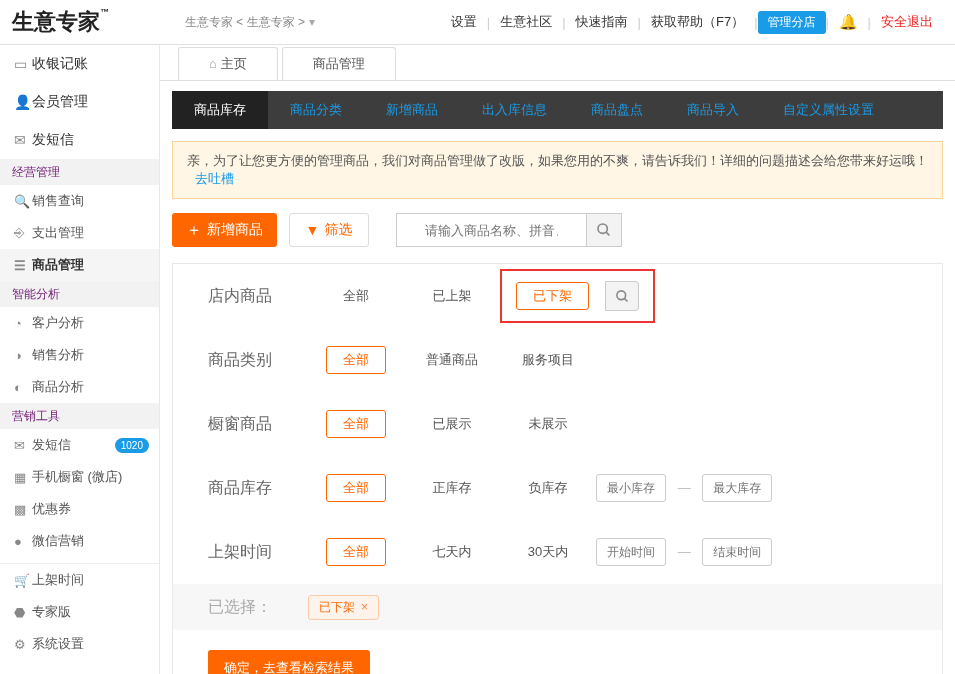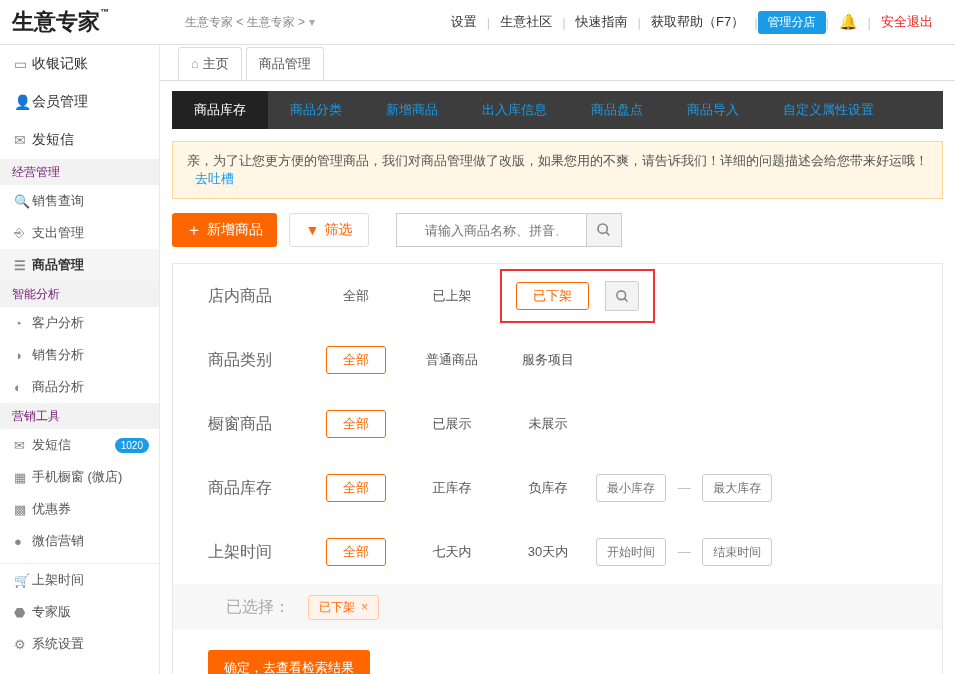--- a/index.html
+++ b/index.html
@@ -21,21 +21,21 @@
 .sidebar .item.big { height:38px; font-size:14px; color:#333; }
 .sidebar .item.active { background:#f5f5f5; color:#333; font-weight:bold; }
 .sidebar .item .ico { width:18px; color:#888; display:inline-flex; }
 .sidebar .section { background:#f2f2f2; color:#701a75; font-size:12px; height:26px; display:flex; align-items:center; padding-left:12px; }
 .sidebar .badge { margin-left:auto; margin-right:10px; background:#1a9be8; color:#fff; font-size:10px; padding:0 6px; border-radius:8px; line-height:15px; }
 .sidebar .green { color:#09bb07; }
 .sidebar .blue { color:#1a9be8; }
 .sidebar .red { color:#e55; }
 .main { flex:1; background:#fff; min-height:630px; }
 .tabs1 { height:36px; display:flex; align-items:flex-end; padding-left:18px; border-bottom:1px solid #ddd; }
-.tabs1 .tab { padding:7px 12px; border:1px solid #ddd; border-bottom:none; background:#fff; margin-right:4px; border-top-left-radius:3px; border-top-right-radius:3px; color:#555; cursor:pointer; font-size:13px; }
+.tabs1 .tab { padding:7px 30px; border:1px solid #ddd; border-bottom:none; background:#fff; margin-right:4px; border-top-left-radius:3px; border-top-right-radius:3px; color:#555; cursor:pointer; font-size:13px; }
 .tabs1 .tab .home-ico { color:#999; margin-right:4px; }
 .tabs2 { background:#3d3d3d; height:38px; display:flex; align-items:center; padding-left:0; margin:10px 12px 0 12px; }
 .tabs2 .t { padding:0 22px; color:#1a9be8; cursor:pointer; font-size:13px; height:38px; display:flex; align-items:center; }
 .tabs2 .t.active { background:#222; color:#fff; }
 .notice { margin:12px 12px 0 12px; background:#fff6e6; border:1px solid #ffd699; padding:10px 14px; color:#555; font-size:13px; }
 .notice .link { color:#1a9be8; margin-left:8px; cursor:pointer; }
 .toolbar { margin:14px 12px 0 12px; display:flex; align-items:center; gap:12px; }
 .btn-add { background:#ff6600; color:#fff; border:none; height:34px; padding:0 14px; border-radius:3px; cursor:pointer; font-size:14px; display:flex; align-items:center; }
 .btn-add .plus { font-size:16px; margin-right:5px; }
 .btn-filter { background:#fff; border:1px solid #ddd; height:34px; width:80px; border-radius:3px; cursor:pointer; display:flex; align-items:center; justify-content:center; color:#ff6600; font-size:14px; }
@@ -49,21 +49,21 @@
 .frow .fopt { width:96px; text-align:center; color:#555; cursor:pointer; font-size:13px; }
 .pill { display:inline-block; border:1px solid #ff6600; color:#ff6600; padding:4px 16px; border-radius:3px; font-size:13px; cursor:pointer; }
 .pill-sel { display:inline-flex; align-items:center; background:#fff3ec; border:1px solid #ffc9a6; color:#ff6600; padding:3px 10px; border-radius:3px; font-size:12px; }
 .pill-sel .x { margin-left:6px; cursor:pointer; color:#ff7f3f; }
 .red-box { border:2px solid #e33; padding:10px 14px; display:inline-flex; align-items:center; gap:16px; }
 .small-search { display:flex; }
 .small-search input { width:150px; height:30px; border:1px solid #ccc; border-right:none; padding:0 8px; font-size:12px; outline:none; border-radius:3px 0 0 3px; }
 .small-search .sbtn { width:34px; height:30px; border:1px solid #ccc; background:#f3f3f3; cursor:pointer; display:flex; align-items:center; justify-content:center; color:#888; border-radius:0 3px 3px 0; }
 .range input { width:70px; height:28px; border:1px solid #ccc; padding:0 8px; font-size:12px; outline:none; border-radius:3px; text-align:center; }
 .range .dash { margin:0 8px; color:#bbb; }
-.sel-row { background:#f7f7f7; height:46px; margin:0 0 0 0;text-align:center; }
+.sel-row { background:#f7f7f7; height:46px; margin:0 0 0 0; }
 .confirm-btn { margin:20px 0 0 35px; background:#ff6600; color:#fff; border:none; padding:9px 16px; border-radius:3px; cursor:pointer; font-size:13px; }
 svg { display:block; }
 </style>
 </head>
 <body>
 
 <div class="topbar">
   <div class="logo"><span>生意专家</span><sup>™</sup></div>
   <div class="crumb"><span>生意专家 &lt; 生意专家 &gt;</span><span class="drop">▾</span></div>
   <div class="nav-right">

